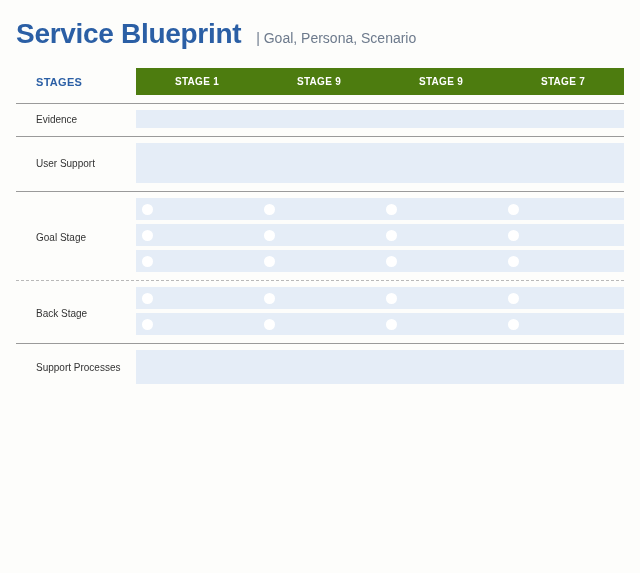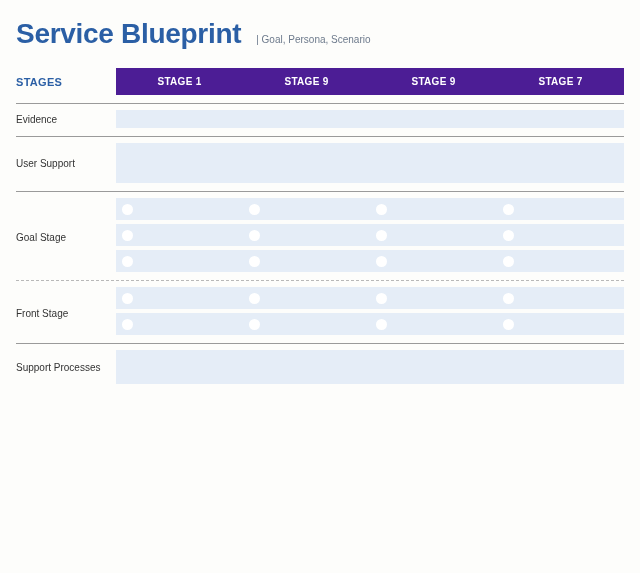--- a/index.html
+++ b/index.html
@@ -18,36 +18,37 @@
     gap: 15px;
     margin-bottom: 18px;
   }
   .title {
     font-size: 28px;
     font-weight: 700;
     color: #2b5fa5;
     letter-spacing: -0.3px;
   }
   .subtitle {
-    font-size: 10px;
+    font-size: 14px;
     color: #6d7a8c;
   }
   .grid {
     display: grid;
     grid-template-columns: 100px repeat(4, 1fr);
     align-items: center;
+    margin-left: 20px;
   }
   .stage-label {
     font-size: 11px;
     font-weight: 700;
     color: #2b5fa5;
     letter-spacing: 0.3px;
   }
   .stage-head {
-    background: #4c1d95;
+    background: #4d7c0f;
     color: #fff;
     font-size: 10px;
     font-weight: 600;
     text-align: center;
     padding: 8px 0;
     letter-spacing: 0.3px;
   }
   .row-label {
     font-size: 10px;
     color: #333;
@@ -173,21 +174,21 @@
       </div>
     <div class="bullet-row">
         <div class="bullet"></div>
       </div>
   </div>
 </div>
 
 <hr class="hr-dashed">
 
 <div class="grid section" style="align-items:flex-start;">
-  <div class="row-label" style="padding-top:4px;">Front Stage</div>
+  <div class="row-label" style="padding-top:4px;">Back Stage</div>
   <div class="stack">
     <div class="bullet-row">
         <div class="bullet"></div>
       </div>
     <div class="bullet-row">
         <div class="bullet"></div>
       </div>
   </div>
   <div class="stack">
     <div class="bullet-row">

